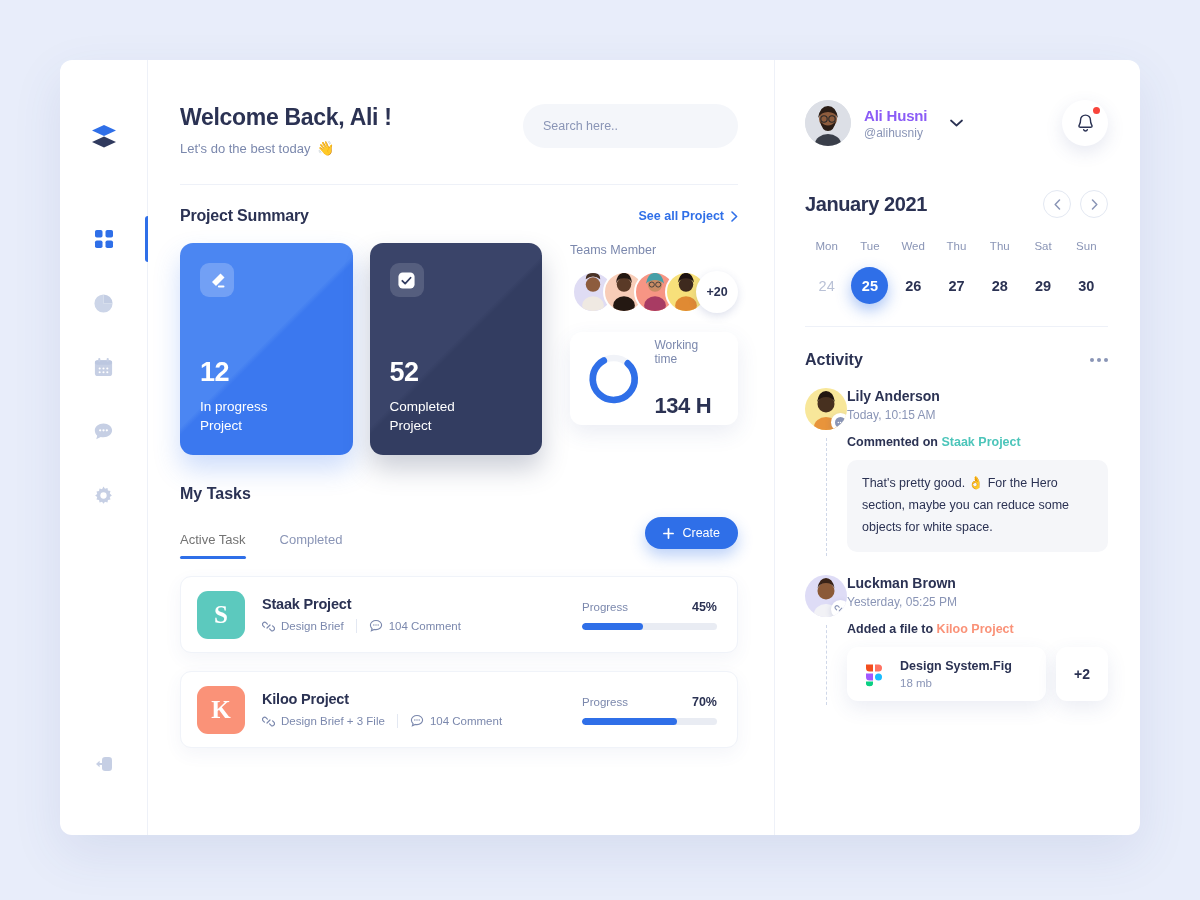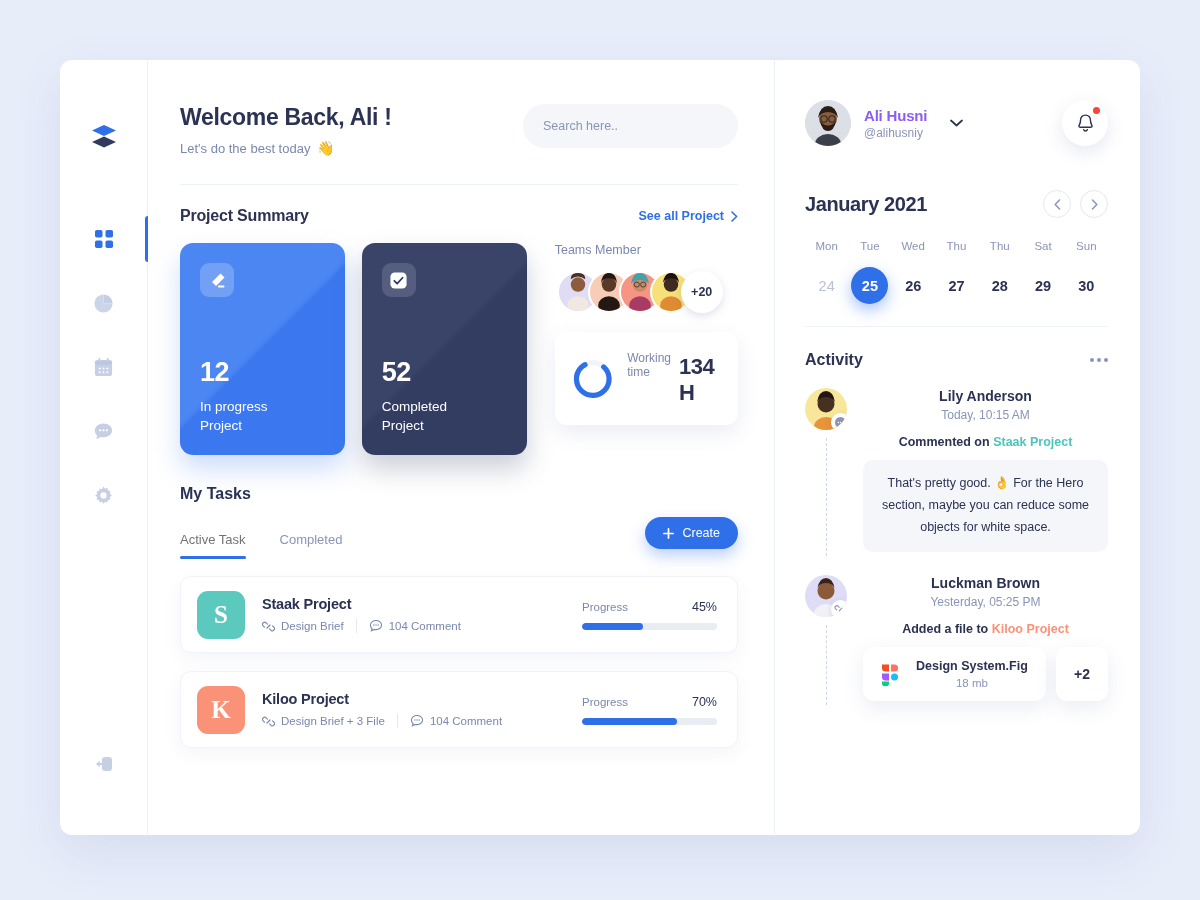--- a/index.html
+++ b/index.html
@@ -84,21 +84,21 @@
   .av-more {
     width:42px;height:42px;border-radius:50%;background:#fff;margin-left:-11px;
     display:flex;align-items:center;justify-content:center;font-size:12.5px;font-weight:bold;color:#2b3253;
     box-shadow:0 3px 9px rgba(60,80,150,.17); z-index:5;
   }
   .worktime {
     margin-top:19px; background:#fff; border-radius:12px; height:93px;
     box-shadow:0 8px 22px rgba(60,80,150,.10);
     display:flex; align-items:center; gap:14px; padding:0 17px;
   }
-  .wt-text { display:flex; flex-direction:row; }
+  .wt-text { display:flex; flex-direction:column;gap:24px; }
   .wt-label { font-size:12px; color:#7b88ad; }
   .wt-val { font-size:22px; font-weight:bold; color:#2b3253; margin-top:3px; letter-spacing:-.4px;}
 
   .tasks-title { font-size:16px; font-weight:bold; margin-top:30px; color:#2b3253;}
   .tabs-row { display:flex; align-items:flex-end; justify-content:space-between; margin-top:14px; position:relative;}
   .tabs { display:flex; gap:34px; }
   .tab { font-size:13px; color:#8a95b6; padding-bottom:11px; cursor:pointer; position:relative;}
   .tab.active { color:#737373; font-weight:normal; }
   .tab.active::after { content:""; position:absolute; left:0; bottom:-1px; width:100%; height:3px; background:#2f6fe8; border-radius:2px;}
   .tabs-line { position:absolute; left:0; right:0; bottom:0; height:1px; background:#eef1f8; z-index:-1;}
@@ -117,21 +117,21 @@
   .task-badge { width:48px;height:48px;border-radius:11px;display:flex;align-items:center;justify-content:center;
                 font-size:25px;font-weight:bold;color:#fff;font-family:"Liberation Serif",serif; }
   .task-info { flex:1; min-width:0; }
   .task-name { font-size:14.5px; font-weight:bold; color:#2b3253; letter-spacing:-.2px;}
   .task-meta { display:flex; align-items:center; gap:12px; margin-top:7px; font-size:11.5px; color:#7b88ad;}
   .meta-chunk { display:flex; align-items:center; gap:6px; }
   .meta-sep { width:1px;height:14px;background:#e3e8f2; }
   .progress-col { width:135px; flex:0 0 135px; }
   .progress-top { display:flex; justify-content:space-between; align-items:baseline; }
   .progress-lab { font-size:11.5px; color:#7b88ad; }
-  .progress-pct { font-size:12.5px; font-weight:normal; color:#2b3253; }
+  .progress-pct { font-size:12.5px; font-weight:bold; color:#2b3253; }
   .progress-track { margin-top:9px; height:7px; background:#e9ecf3; border-radius:4px; overflow:hidden; }
   .progress-fill { height:100%; background:#2f6fe8; border-radius:4px; }
 
   
   .right { width:366px; flex:0 0 366px; border-left:1px solid #eef1f8; padding:40px 32px 0 30px; }
   .profile-row { display:flex; align-items:center; justify-content:space-between; }
   .profile { display:flex; align-items:center; gap:13px; cursor:pointer;}
   .p-av { width:46px;height:46px;border-radius:50%;overflow:hidden;background:#dcdfe6;position:relative;flex:0 0 46px;}
   .p-name { font-size:15px; font-weight:bold; color:#8b5cf6; letter-spacing:-.2px;}
   .p-handle { font-size:12px; color:#8a95b6; margin-top:2px;}
@@ -155,21 +155,21 @@
   }
   .cal-day.sel span { position:relative; z-index:1; color:#fff; }
 
   .right-div { height:1px; background:#eef1f8; margin-top:22px; }
 
   .act-head { display:flex; align-items:center; justify-content:space-between; margin-top:24px;}
   .act-title { font-size:16px; font-weight:bold; color:#2b3253;}
   .dots { display:flex; gap:3px; cursor:pointer;}
   .dots i { width:4px;height:4px;border-radius:50%;background:#8a95b6; display:block;}
 
-  .act-item { display:flex; gap:16px; margin-top:19px; position:relative;text-align:center;}
+  .act-item { display:flex; gap:0; margin-top:19px; position:relative;}
   .act-left { width:42px; flex:0 0 42px; display:flex; flex-direction:column; align-items:center;}
   .act-av { width:42px;height:42px;border-radius:50%;overflow:hidden;position:relative;flex:0 0 42px; display:flex;align-items:flex-end;justify-content:center;}
   .act-badge {
     position:absolute; right:-3px; bottom:-2px; width:19px;height:19px;border-radius:50%;
     background:#fff; display:flex;align-items:center;justify-content:center;
     box-shadow:0 2px 6px rgba(60,80,150,.2); z-index:3;
   }
   .act-line { flex:1; width:1px; border-left:1px dashed #cfd7e8; margin-top:8px; min-height:30px;}
   .act-body { flex:1; min-width:0; padding-bottom:4px;}
   .act-name { font-size:14px; font-weight:bold; color:#2b3253;}

